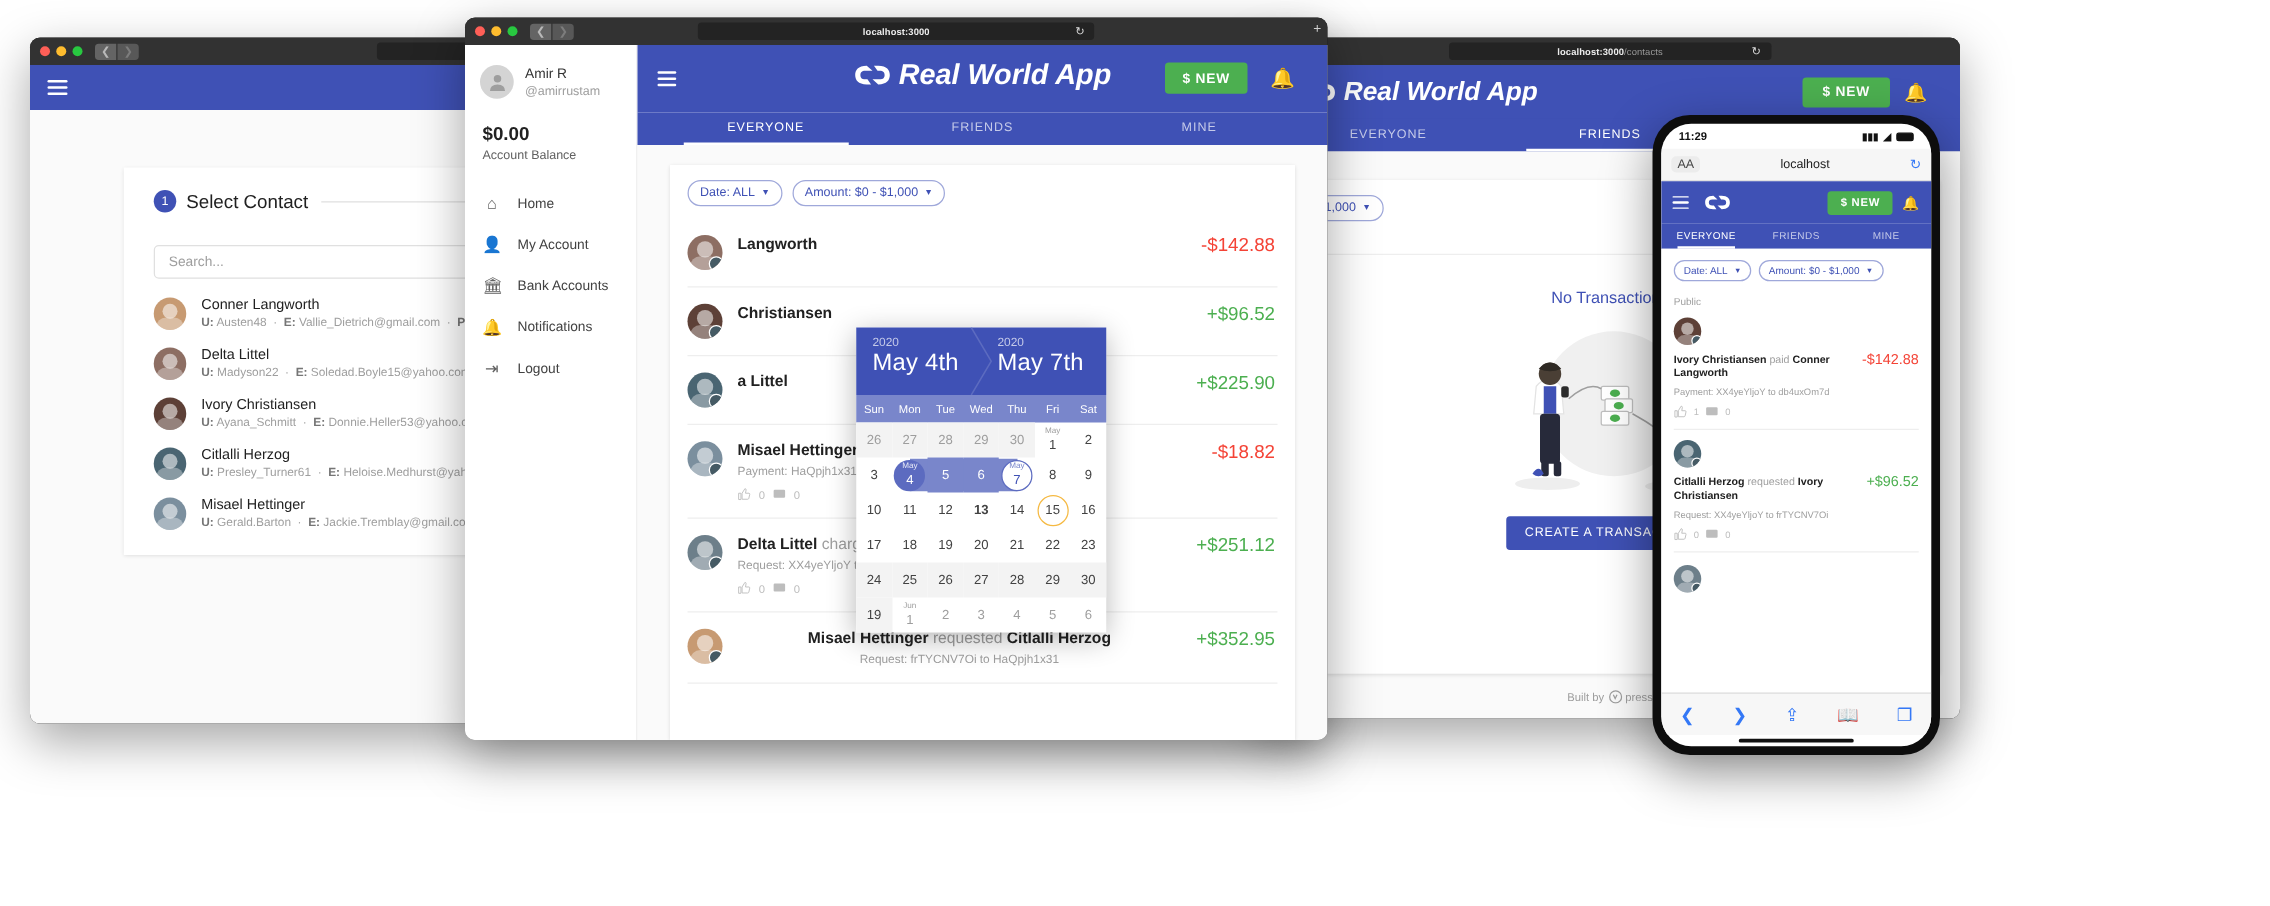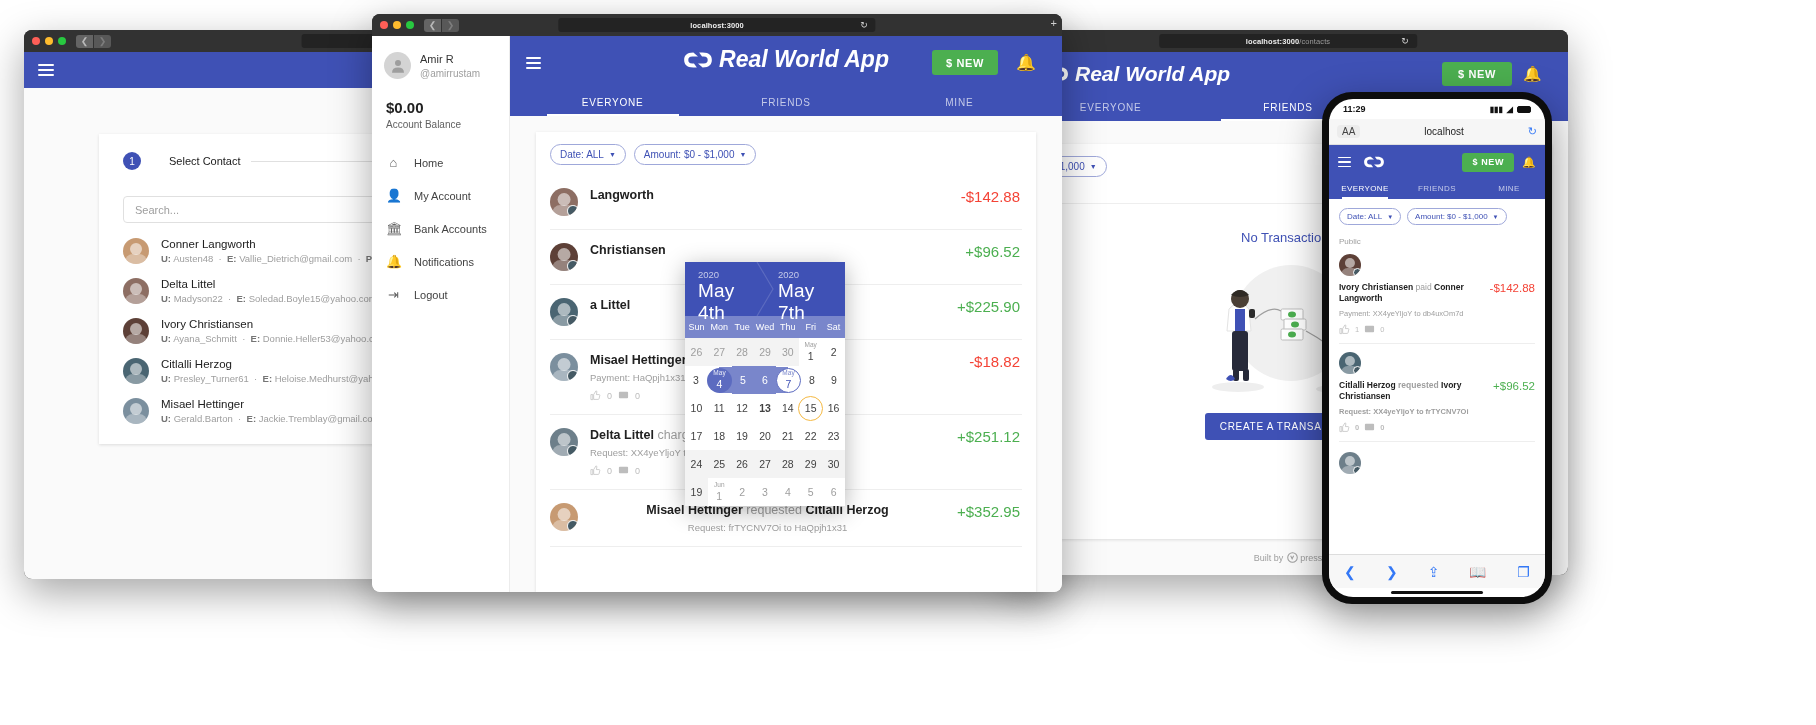--- a/index.html
+++ b/index.html
@@ -98,21 +98,21 @@
   #winCenter .applogo { font-size:23px; position:absolute; left:0; right:0; margin:auto;
                         width:max-content; top:10px;}
   .txnrow { display:flex; align-items:flex-start; gap:12px; padding:13px 16px 13px 14px; }
   .txnrow .t1 { font-size:12.5px; color:#212121; }
   .txnrow .t2 { font-size:9.5px; color:#9e9e9e; margin-top:5px; }
   .txnrow .meta { display:flex; align-items:center; gap:6px; margin-top:7px;
                   font-size:9px; color:#bdbdbd; }
   .txnrow .amt { font-size:15px; margin-left:auto; white-space:nowrap; }
 
   
-  #calendar { position:absolute; left:175px; top:146px; width:160px; background:#fff;
+  #calendar { position:absolute; left:175px; top:146px; width:200px; background:#fff;
               box-shadow:0 5px 22px rgba(0,0,0,.3); z-index:40; }
   .calhead { background:#3f51b5; color:#fff; display:flex; height:54px; position:relative; }
   .calhead .seg { flex:1; padding:7px 0 0 13px; }
   .calhead .yr { font-size:9.5px; color:#c5cae9; }
   .calhead .dt { font-size:19px; font-weight:300; line-height:1.18; letter-spacing:.2px; }
   .calhead .arrow { position:absolute; left:50%; top:0; width:28px; height:54px;
                     transform:translateX(-14px); }
   .caldow { display:grid; grid-template-columns:repeat(7,1fr); background:#7986cb;
             color:#fff; font-size:9px; }
   .caldow div { text-align:center; padding:6px 0; }
@@ -203,21 +203,21 @@
             <path d="M17 15 C23 15 25 12 25 8.5 C25 5 23 2 17 2 L14 2 L16.5 5.5 L18 5.5 C20.5 5.5 21.4 6.7 21.4 8.5 C21.4 10.3 20.5 11.5 18 11.5 L13 11.5 Z" fill="#fff"></path>
           </svg>
           <span>Real World App</span>
         </div>
       </div>
 
       <div class="card" style="position:absolute;left:75px;top:82px;width:905px;height:310px;">
         <div class="stepper" style="padding:18px 24px 6px 24px;">
           <div style="display:flex;align-items:center;gap:8px;">
             <span class="stepdot">1</span>
-            <span style="font-size:11px;color:#212121;margin-left:20px;">Select Contact</span>
+            <span style="font-size:15px;color:#212121;">Select Contact</span>
           </div>
           <div style="flex:1;height:1px;background:#e0e0e0;"></div>
           <div style="display:flex;align-items:center;gap:8px;">
             <span class="stepdot off">2</span>
             <span style="font-size:11.5px;color:#9e9e9e;">Payment</span>
           </div>
         </div>
 
         <div class="searchbox" style="margin:20px 24px 8px 24px;height:27px;padding:0 11px;font-size:11px;">
           <span>Search...</span>
@@ -905,21 +905,21 @@
             <div class="divider" style="margin: 0px 10px;"></div>
             <div class="ph-txn">
               <div style="display: flex; align-items: center; gap: 6px;">
                 <div class="avatar" style="width: 22px; height: 22px; background: rgb(74, 101, 114);">
                   <div style="position: absolute; left: 50%; top: 18%; transform: translateX(-50%); width: 10.12px; height: 10.12px; border-radius: 50%; background: rgba(255, 255, 255, 0.55);"></div>
                   <div style="position: absolute; left: 8%; bottom: 0px; width: 84%; height: 38%; border-radius: 6.6px 6.6px 0px 0px; background: rgba(255, 255, 255, 0.35);"></div>
                   <div class="badge" style="width: 9.24px; height: 9.24px; background: rgb(69, 90, 100);"></div>
                 </div>
               </div>
               <div style="display: flex; align-items: flex-start; margin-top: 6px; gap: 6px;">
-                <div style="flex: 1 1 0%; min-width: 0px; font-weight: bold;">
+                <div style="flex: 1 1 0%; min-width: 0px;">
                   <div class="t1"><b>Citlalli Herzog</b> <span class="txt-dim">requested</span> <b>Ivory Christiansen</b></div>
                   <div class="t2">Request: XX4yeYljoY to frTYCNV7Oi</div>
                   <div class="meta">
                     <svg viewBox="0 0 24 24" width="11" height="11">
                       <path d="M2 10h4v11H2zM8 10l5-8c1.4 0 2 1 2 2l-1 6h6c1 0 1.6.9 1.4 1.9l-1.6 7c-.2.9-1 1.6-2 1.6H8z" fill="none" stroke="#bdbdbd" stroke-width="1.6"></path>
                     </svg>
                     <span>0</span>
                     <svg viewBox="0 0 24 24" width="11" height="11">
                       <rect x="2" y="4" width="20" height="14" rx="2" fill="#bdbdbd"></rect>
                     </svg>

